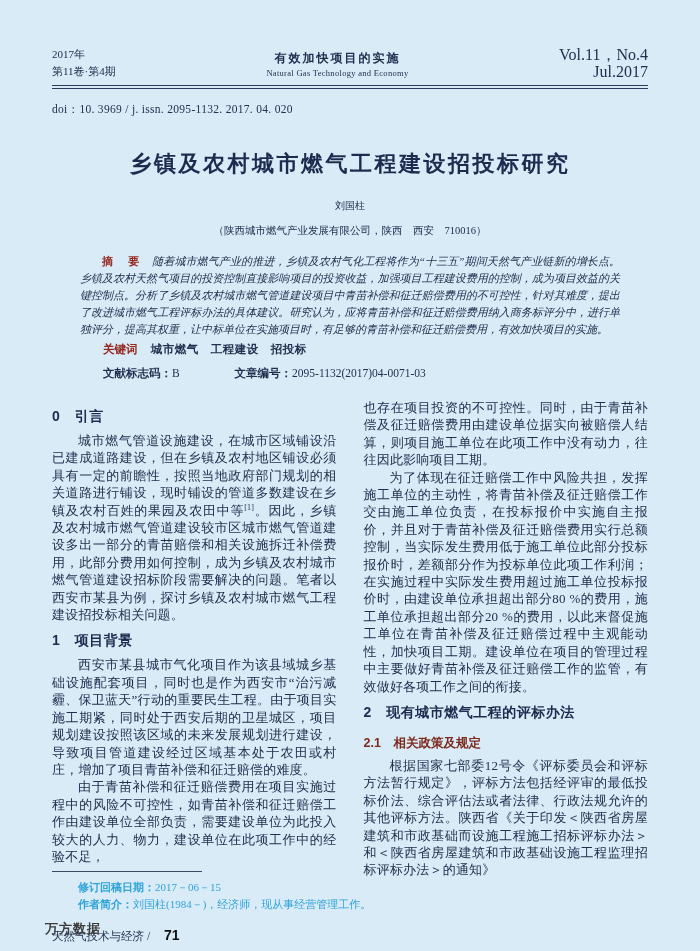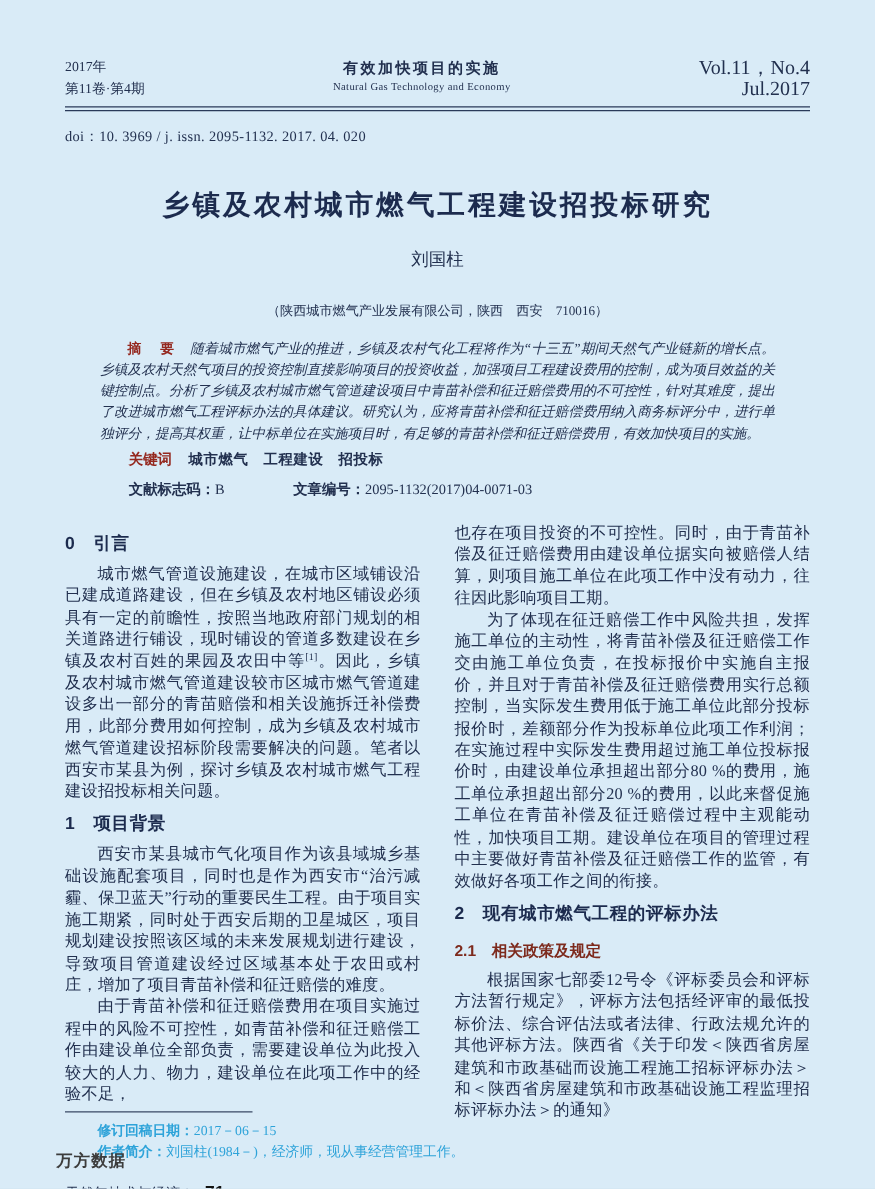--- a/index.html
+++ b/index.html
@@ -9,21 +9,21 @@
     margin:0 auto;
     background:#d9ebf7;
     color:#22304f;
     font-family:"Liberation Serif","DejaVu Serif",serif;
     overflow:hidden;
     box-sizing:border-box;
   }
 
   
   .hdr {
-    display:flex; justify-content:space-between; align-items:flex-start;
+    display:flex; justify-content:space-between; align-items:flex-end;
     margin:46px 52px 0 52px;
   }
   .hdr-left { font-size:11px; line-height:17px; }
   .hdr-center { text-align:center; }
   .hdr-center .jcn {
     font-family:"Liberation Sans","DejaVu Sans",sans-serif;
     font-weight:bold; font-size:12px; letter-spacing:2px; line-height:16px;
   }
   .hdr-center .jen { font-size:8.5px; line-height:14px; letter-spacing:0.3px; }
   .hdr-right { text-align:right; font-size:16px; line-height:17px; }
@@ -34,22 +34,22 @@
   }
   .doi { margin:13px 52px 0 52px; font-size:11.5px; letter-spacing:0.3px; }
 
   
   .title {
     margin:32px 52px 0 52px; text-align:center;
     font-family:"Liberation Sans","DejaVu Sans",sans-serif;
     font-weight:bold; font-size:22px; letter-spacing:2.5px;
     color:#1c2b4e;
   }
-  .author { margin-top:20px; text-align:center; font-size:14px; }
-  .affiliation { margin-top:25px; text-align:center; font-size:10.5px; }
+  .author { margin-top:20px; text-align:center; font-size:10px; }
+  .affiliation { margin-top:11px; text-align:center; font-size:10.5px; }
 
   
   .abstract {
     margin:15px 80px 0 80px;
     font-size:11px; line-height:17px;
     text-align:justify; text-justify:inter-character;
     text-indent:2em;
   }
   .abstract .abs-label {
     font-family:"Liberation Sans","DejaVu Sans",sans-serif;

